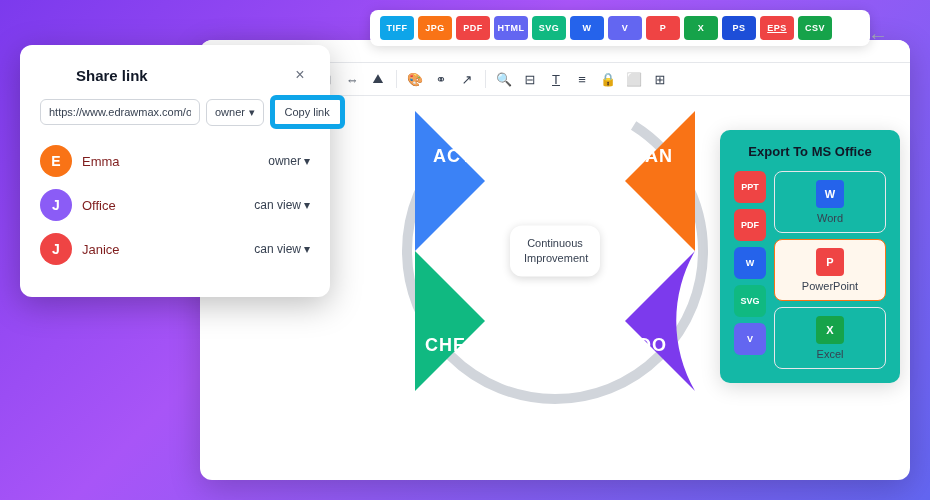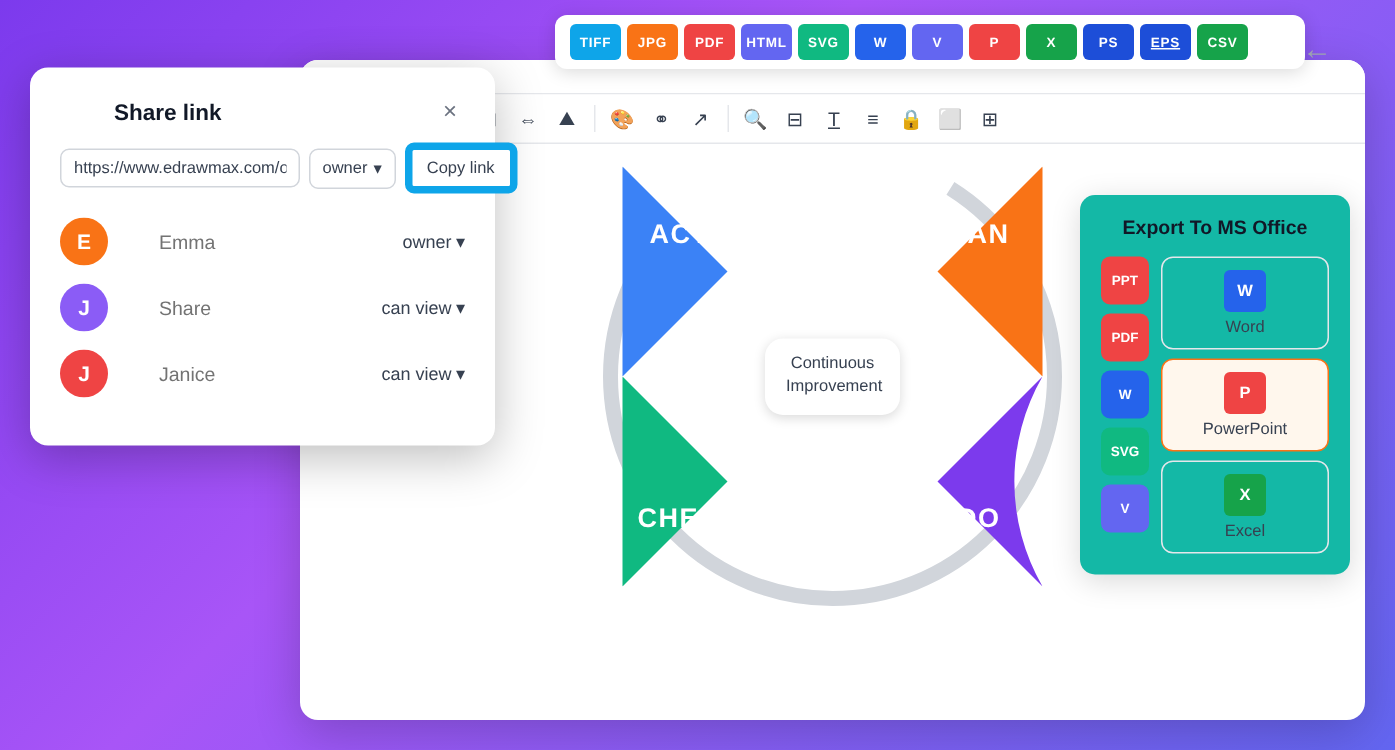--- a/index.html
+++ b/index.html
@@ -241,22 +241,21 @@
       align-items: center;
       justify-content: center;
       font-size: 14px;
       font-weight: 600;
       color: #fff;
     }
 
     .user-name {
       flex: 1;
       font-size: 13px;
-      color: #737373;
-      margin-left: 24px;
+      color: #7f1d1d;
     }
 
     .user-perm {
       font-size: 12px;
       color: #374151;
       display: flex;
       align-items: center;
       gap: 3px;
       cursor: pointer;
     }
@@ -416,21 +415,21 @@
       <div class="format-badge" style="background: rgb(14, 165, 233);">TIFF</div>
       <div class="format-badge" style="background: rgb(249, 115, 22);">JPG</div>
       <div class="format-badge" style="background: rgb(239, 68, 68);">PDF</div>
       <div class="format-badge" style="background: rgb(99, 102, 241);">HTML</div>
       <div class="format-badge" style="background: rgb(16, 185, 129);">SVG</div>
       <div class="format-badge" style="background: rgb(37, 99, 235);">W</div>
       <div class="format-badge" style="background: rgb(99, 102, 241);">V</div>
       <div class="format-badge" style="background: rgb(239, 68, 68);">P</div>
       <div class="format-badge" style="background: rgb(22, 163, 74);">X</div>
       <div class="format-badge" style="background: rgb(29, 78, 216);">PS</div>
-      <div class="format-badge" style="background: #1d4ed8; text-decoration: underline;">EPS</div>
+      <div class="format-badge" style="background: #ef4444; text-decoration: underline;">EPS</div>
       <div class="format-badge" style="background: rgb(22, 163, 74);">CSV</div>
     </div>
 </div>
 
 <div class="arrow-indicator">←</div>
 
 <div class="canvas-area">
   <div class="help-bar">
     <span>Help</span>
   </div>
@@ -554,21 +553,21 @@
       <span class="user-name">Emma</span>
       <div class="user-perm">
         <span>owner</span>
         <span>▾</span>
       </div>
     </div>
       <div class="user-row">
       <div class="avatar">
         <div class="avatar-img" style="background:#8b5cf6">J</div>
       </div>
-      <span class="user-name">Share</span>
+      <span class="user-name">Office</span>
       <div class="user-perm">
         <span>can view</span>
         <span>▾</span>
       </div>
     </div>
       <div class="user-row">
       <div class="avatar">
         <div class="avatar-img" style="background:#ef4444">J</div>
       </div>
       <span class="user-name">Janice</span>

